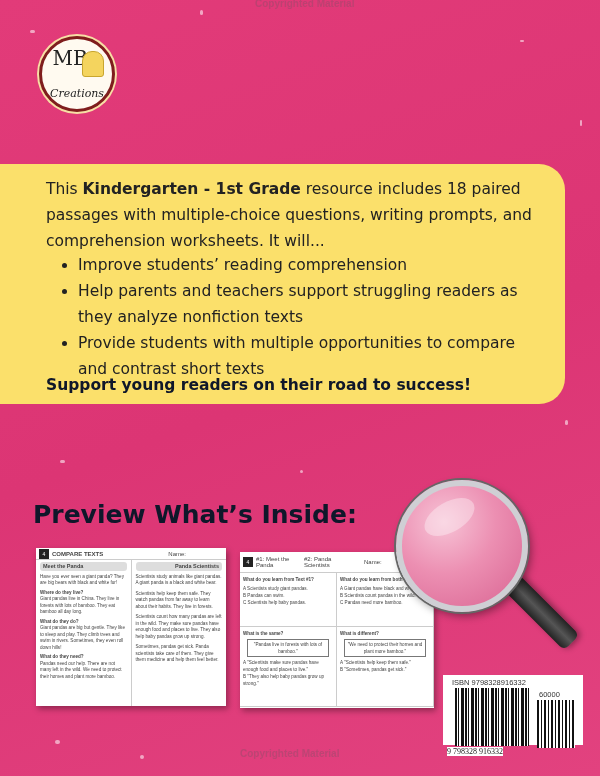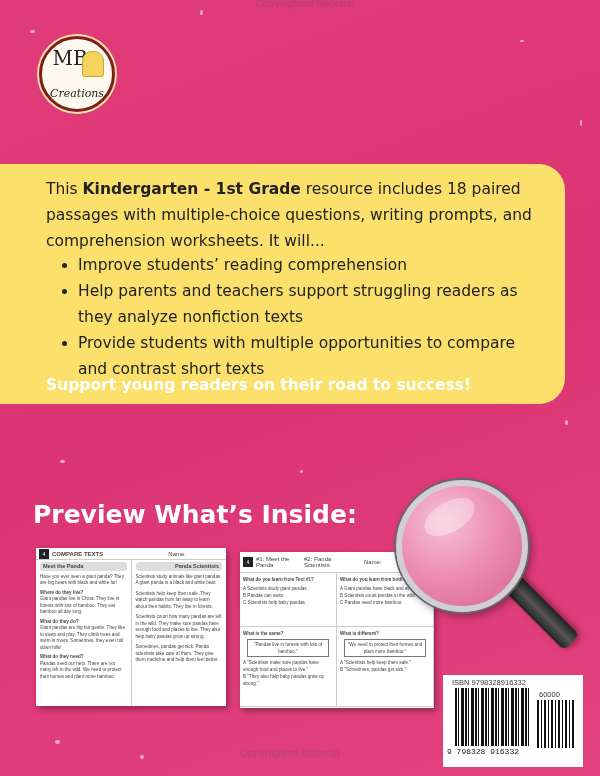--- a/index.html
+++ b/index.html
@@ -21,22 +21,22 @@
         border-radius:10px 10px 3px 3px;border:1px solid #c9a62e;}
   .headline{position:absolute;left:120px;top:60px;width:472px;color:#fff;font-weight:bold;
         font-size:23px;line-height:36px;text-align:center;letter-spacing:0.3px;}
   .yellow{position:absolute;left:0;top:164px;width:565px;height:240px;background:#fbe06b;
         border-radius:0 26px 26px 0;}
   .intro{position:absolute;left:46px;top:176px;width:510px;font-size:15.5px;line-height:26px;color:#222;}
   .intro b{font-weight:bold;}
   ul.bullets{position:absolute;left:56px;top:252px;width:470px;margin:0;padding:0 0 0 22px;
         font-size:15.5px;line-height:26px;color:#222;}
   ul.bullets li{margin:0;}
-  .support{position:absolute;left:46px;top:376px;font-weight:bold;font-size:15.5px;color:#ffffff;}
-  .preview{position:absolute;left:33px;top:500px;color:#ffffff;font-weight:bold;font-size:25px;}
+  .support{position:absolute;left:46px;top:376px;font-weight:bold;font-size:15.5px;color:#0f172a;}
+  .preview{position:absolute;left:33px;top:500px;color:#0f172a;font-weight:bold;font-size:25px;}
   .ws{position:absolute;background:#fff;box-shadow:2px 3px 6px rgba(0,0,0,0.35);
       font-family:"Liberation Sans",sans-serif;color:#444;}
   .ws1{left:36px;top:548px;width:190px;height:158px;}
   .ws2{left:240px;top:552px;width:194px;height:156px;}
   .ws .topbar{height:11px;display:flex;align-items:center;font-size:6px;border-bottom:1px solid #ccc;}
   .ws .num{width:10px;height:10px;background:#222;color:#fff;font-size:5px;display:flex;align-items:center;justify-content:center;margin:0 3px;}
   .ws .cols{display:flex;height:calc(100% - 12px);}
   .ws .col{flex:1;padding:2px 4px;font-size:4.6px;line-height:6.5px;}
   .ws .col+.col{border-left:1px solid #ccc;}
   .ws .tab{background:#ddd;border-radius:3px;font-weight:bold;font-size:5.5px;padding:1px 3px;margin-bottom:3px;}
@@ -46,28 +46,28 @@
   .ws .q{font-weight:bold;margin-bottom:2px;}
   .ws .quote{border:1px solid #777;text-align:center;padding:1px;margin:2px 4px;}
   .magnifier{position:absolute;left:396px;top:480px;width:120px;height:120px;border-radius:50%;
         background:radial-gradient(circle at 35% 30%,#f7c3d6 0%,#ec8fb2 45%,#d96492 100%);
         border:6px solid #cfcfd4;box-shadow:0 0 0 2px #666,3px 4px 8px rgba(0,0,0,0.4);}
   .shine{position:absolute;left:20px;top:16px;width:55px;height:30px;border-radius:50%;
         background:rgba(255,255,255,0.35);transform:rotate(-30deg);}
   .handle{position:absolute;left:500px;top:582px;width:22px;height:86px;background:linear-gradient(90deg,#222,#555,#222);
         border-radius:6px;transform:rotate(-45deg);transform-origin:top center;box-shadow:2px 2px 6px rgba(0,0,0,0.4);}
   .collar{position:absolute;left:494px;top:572px;width:26px;height:14px;background:#bbb;border-radius:3px;transform:rotate(-45deg);}
-  .barcode{position:absolute;left:443px;top:675px;width:140px;height:92px;background:#fff;}
+  .barcode{position:absolute;left:443px;top:675px;width:140px;height:70px;background:#fff;}
   .isbn{position:absolute;left:9px;top:3px;font-family:"Liberation Sans",sans-serif;font-size:7.5px;color:#333;}
   .price{position:absolute;left:96px;top:15px;font-family:"Liberation Sans",sans-serif;font-size:7.5px;color:#333;}
   .bars{position:absolute;left:12px;top:13px;width:74px;height:58px;
         background:repeating-linear-gradient(90deg,#111 0 2px,#fff 2px 3px,#111 3px 4px,#fff 4px 6px,#111 6px 9px,#fff 9px 10px);}
   .bars2{position:absolute;left:94px;top:25px;width:38px;height:48px;
         background:repeating-linear-gradient(90deg,#111 0 2px,#fff 2px 4px,#111 4px 5px,#fff 5px 7px);}
-  .digits{position:absolute;left:4px;top:72px;font-family:Liberation Mono, monospace;font-size:8px;color:#222;background:#fff;}
+  .digits{position:absolute;left:4px;top:72px;font-family:Liberation Serif, serif;font-size:8px;color:#222;background:#fff;}
 </style>
 </head>
 <body>
 
 <div class="bg"></div>
 <div class="speck" style="left:30px;top:30px;width:5px;height:3px"></div>
 <div class="speck" style="left:200px;top:10px;width:3px;height:5px"></div>
 <div class="speck" style="left:520px;top:40px;width:4px;height:2px"></div>
 <div class="speck" style="left:580px;top:120px;width:2px;height:6px"></div>
 <div class="speck" style="left:60px;top:460px;width:5px;height:3px"></div>

